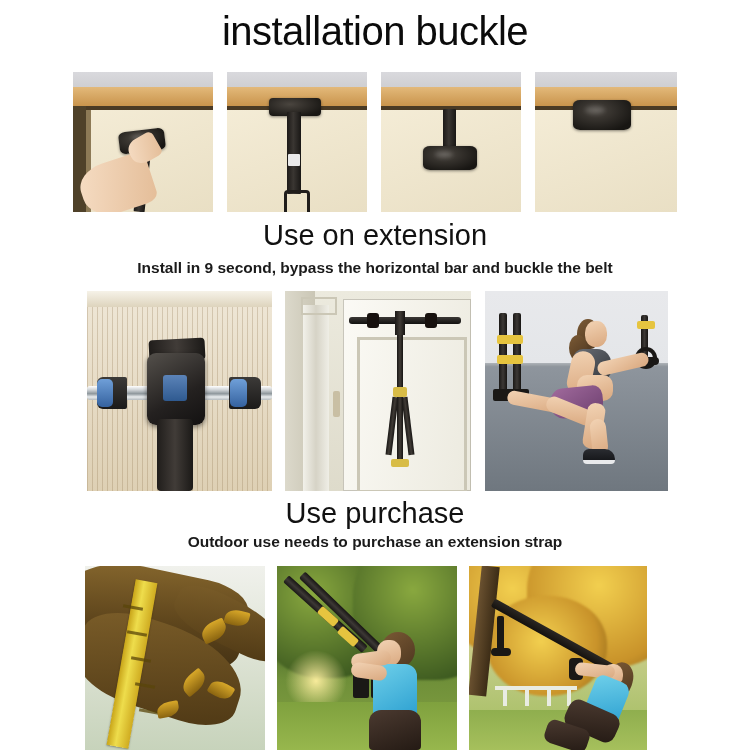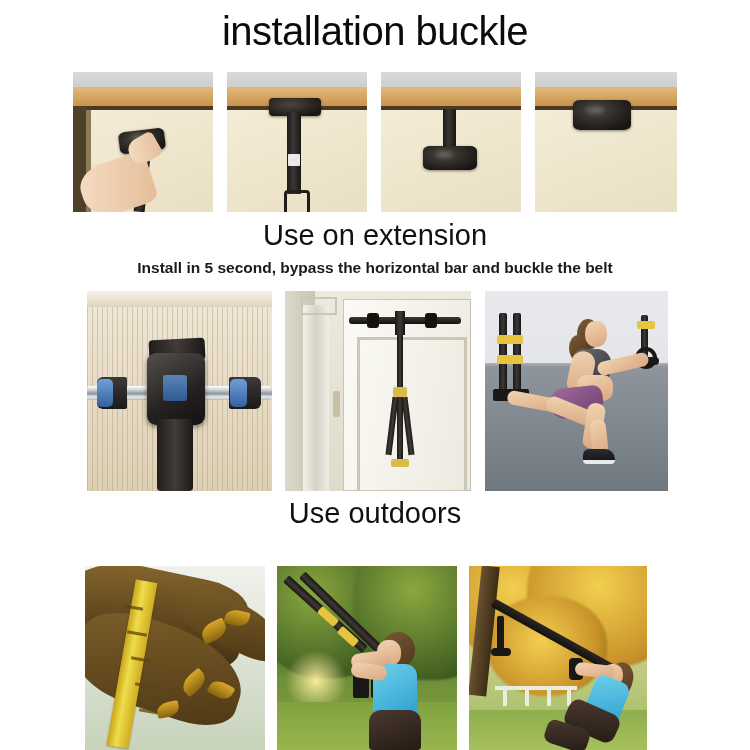--- a/index.html
+++ b/index.html
@@ -296,21 +296,21 @@
   <div class="photo doorshot" style="left:535px; top:72px; width:142px; height:140px;">
     <div class="layer ceiling"></div>
     <div class="layer lintel"></div>
     <div class="layer lintel-shadow"></div>
     <div class="layer wall"></div>
     <div class="layer anchor-pad" style="left:38px; top:28px; width:58px; height:30px;"></div>
     <div class="layer pad-hl" style="left:50px; top:34px; width:20px; height:8px;"></div>
   </div>
 
   <div class="section-heading" id="heading-equipment">Use on extension</div>
-  <div class="section-sub" id="sub-equipment">Install in 5 second, bypass the horizontal bar and buckle the belt</div>
+  <div class="section-sub" id="sub-equipment">Install in 9 second, bypass the horizontal bar and buckle the belt</div>
 
   <div class="photo barshot" style="left:87px; top:291px; width:185px; height:200px;">
     <div class="layer woodwall"></div>
     <div class="layer crown"></div>
     <div class="layer bar" style="left:0; top:95px; width:185px; height:14px;"></div>
     <div class="layer foam" style="left:10px; top:86px; width:30px; height:32px; border-radius:6px 2px 2px 6px;"></div>
     <div class="layer foam-blue" style="left:10px; top:88px; width:16px; height:28px;"></div>
     <div class="layer foam" style="left:142px; top:86px; width:32px; height:32px; border-radius:2px 6px 6px 2px;"></div>
     <div class="layer foam-blue" style="left:143px; top:88px; width:17px; height:28px;"></div>
     <div class="layer strap-loop" style="left:62px; top:48px; width:56px; height:22px; transform:rotate(-3deg);"></div>
@@ -363,21 +363,22 @@
     <div class="layer skin" style="left:92px; top:84px; width:36px; height:26px; border-radius:10px;"></div>
     <div class="layer shorts" style="left:66px; top:96px; width:52px; height:30px; border-radius:12px 10px 14px 12px; transform:rotate(-6deg);"></div>
     <div class="layer skin" style="left:22px; top:104px; width:58px; height:14px; border-radius:8px; transform:rotate(11deg);"></div>
     <div class="layer skin" style="left:60px; top:112px; width:50px; height:16px; border-radius:8px; transform:rotate(22deg);"></div>
     <div class="layer skin" style="left:100px; top:112px; width:18px; height:46px; border-radius:8px; transform:rotate(9deg);"></div>
     <div class="layer skin" style="left:106px; top:128px; width:16px; height:36px; border-radius:8px; transform:rotate(-6deg);"></div>
     <div class="layer shoe" style="left:98px; top:158px; width:32px; height:14px;"></div>
     <div class="layer shoe-sole" style="left:98px; top:169px; width:32px; height:4px;"></div>
   </div>
 
-  <div class="section-heading" id="heading-outdoors">Use outdoors</div>
+  <div class="section-heading" id="heading-outdoors">Use purchase</div>
+  <div class="section-sub" id="sub-outdoors">Outdoor use needs to purchase an extension strap</div>
 
   <div class="photo treeshot" style="left:85px; top:566px; width:180px; height:184px;">
     <div class="layer tree-sky"></div>
     <div class="layer branch" style="left:-20px; top:4px; width:180px; height:92px; transform:rotate(12deg);"></div>
     <div class="layer branch2" style="left:-10px; top:58px; width:170px; height:88px; transform:rotate(18deg);"></div>
     <div class="layer branch2" style="left:86px; top:34px; width:118px; height:46px; transform:rotate(26deg);"></div>
     <div class="layer yellowstrap" style="left:36px; top:14px; width:22px; height:168px; transform:rotate(10deg);"></div>
     <div class="layer strap-rung" style="left:38px; top:40px; width:20px; height:3px; transform:rotate(10deg);"></div>
     <div class="layer strap-rung" style="left:42px; top:66px; width:20px; height:3px; transform:rotate(10deg);"></div>
     <div class="layer strap-rung" style="left:46px; top:92px; width:20px; height:3px; transform:rotate(10deg);"></div>

